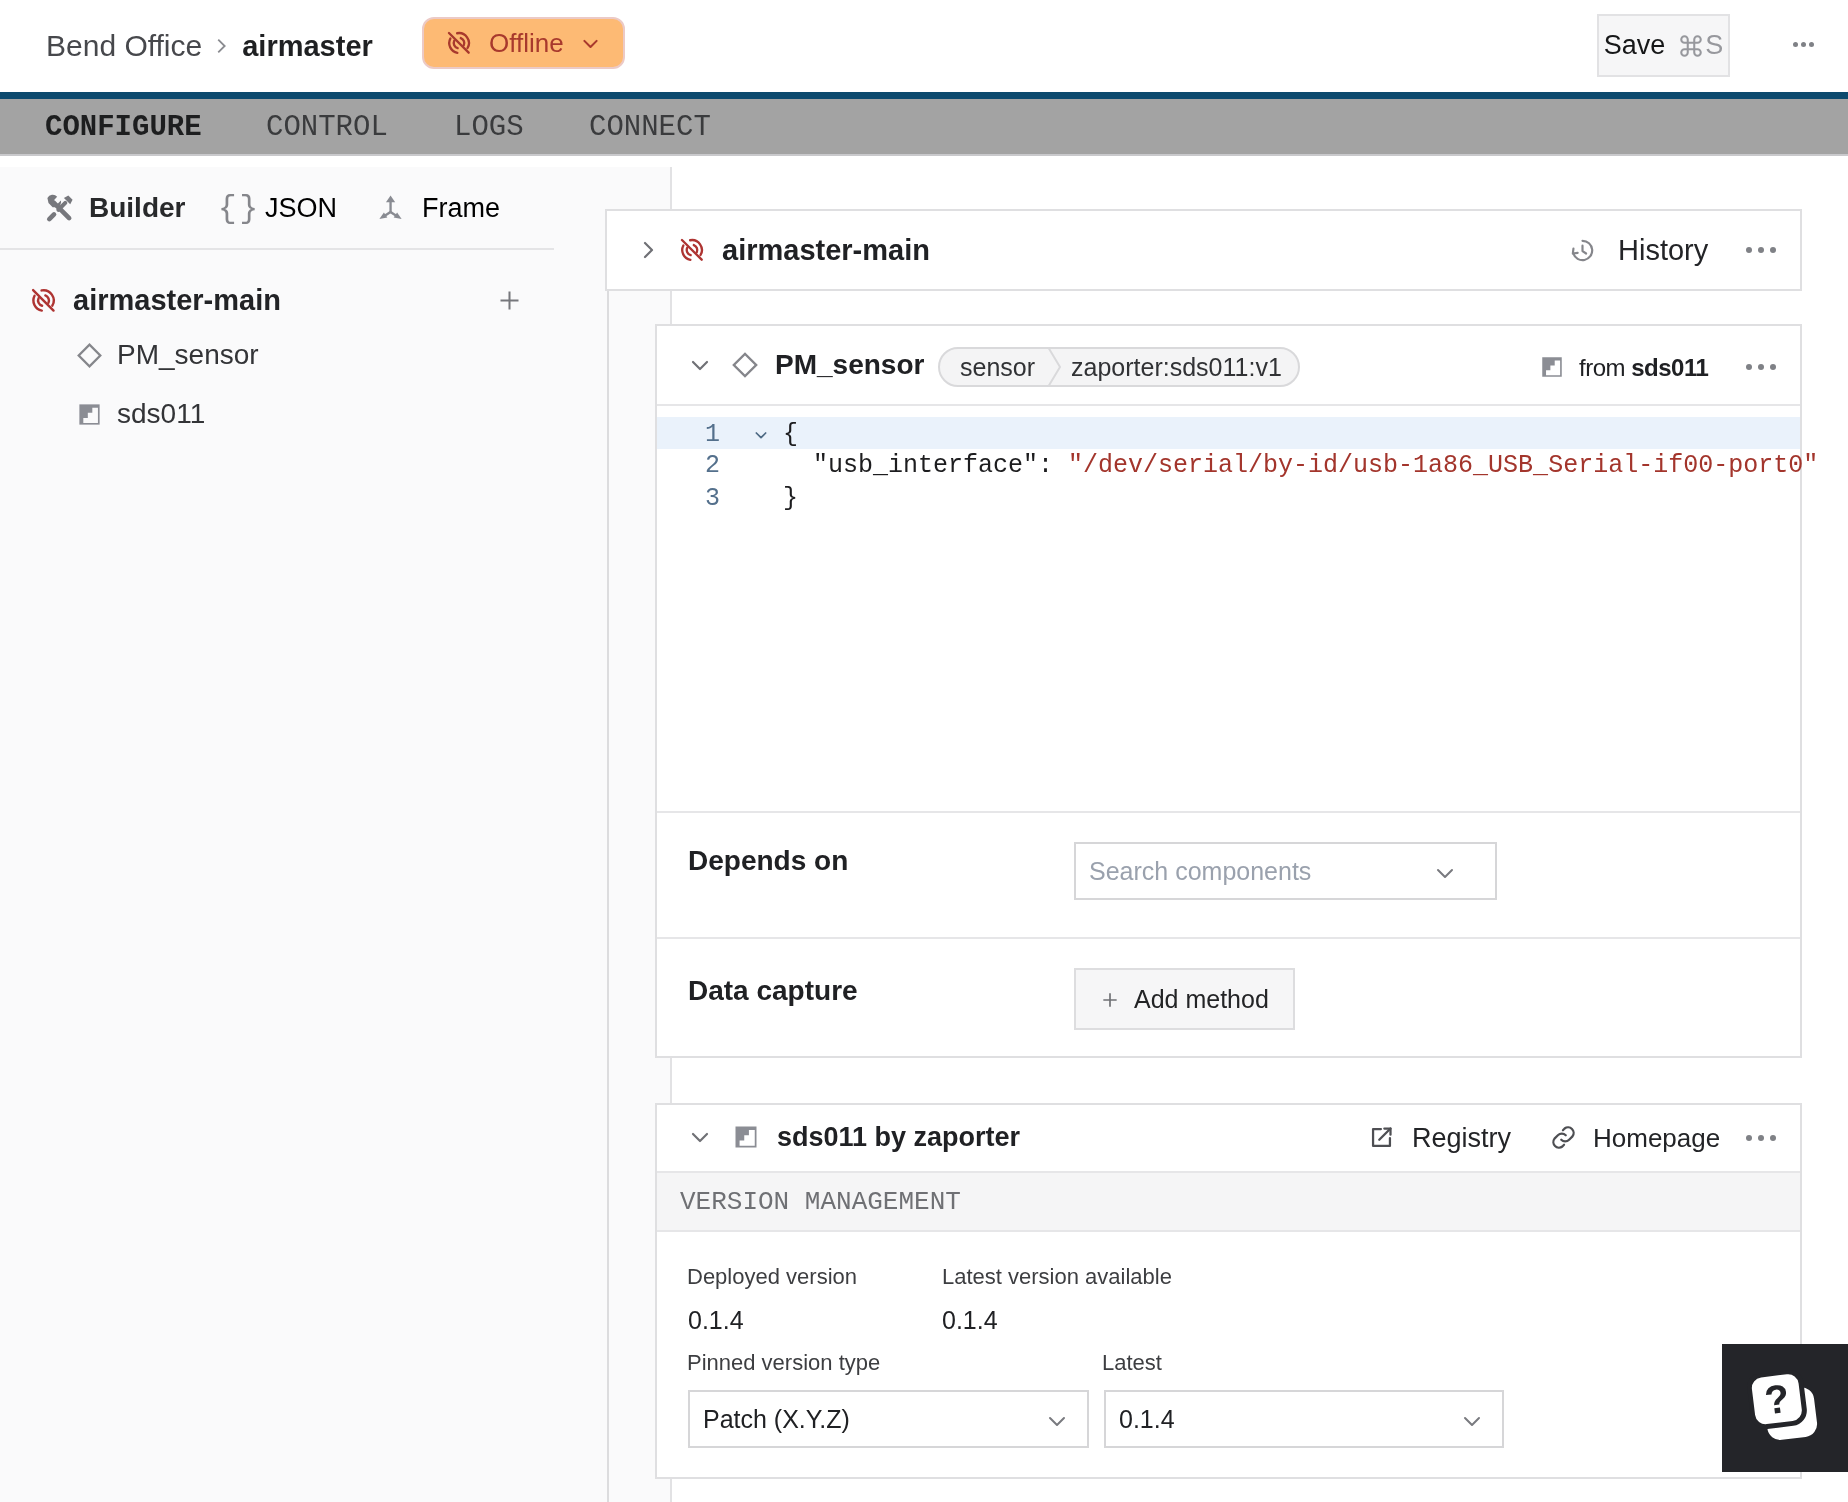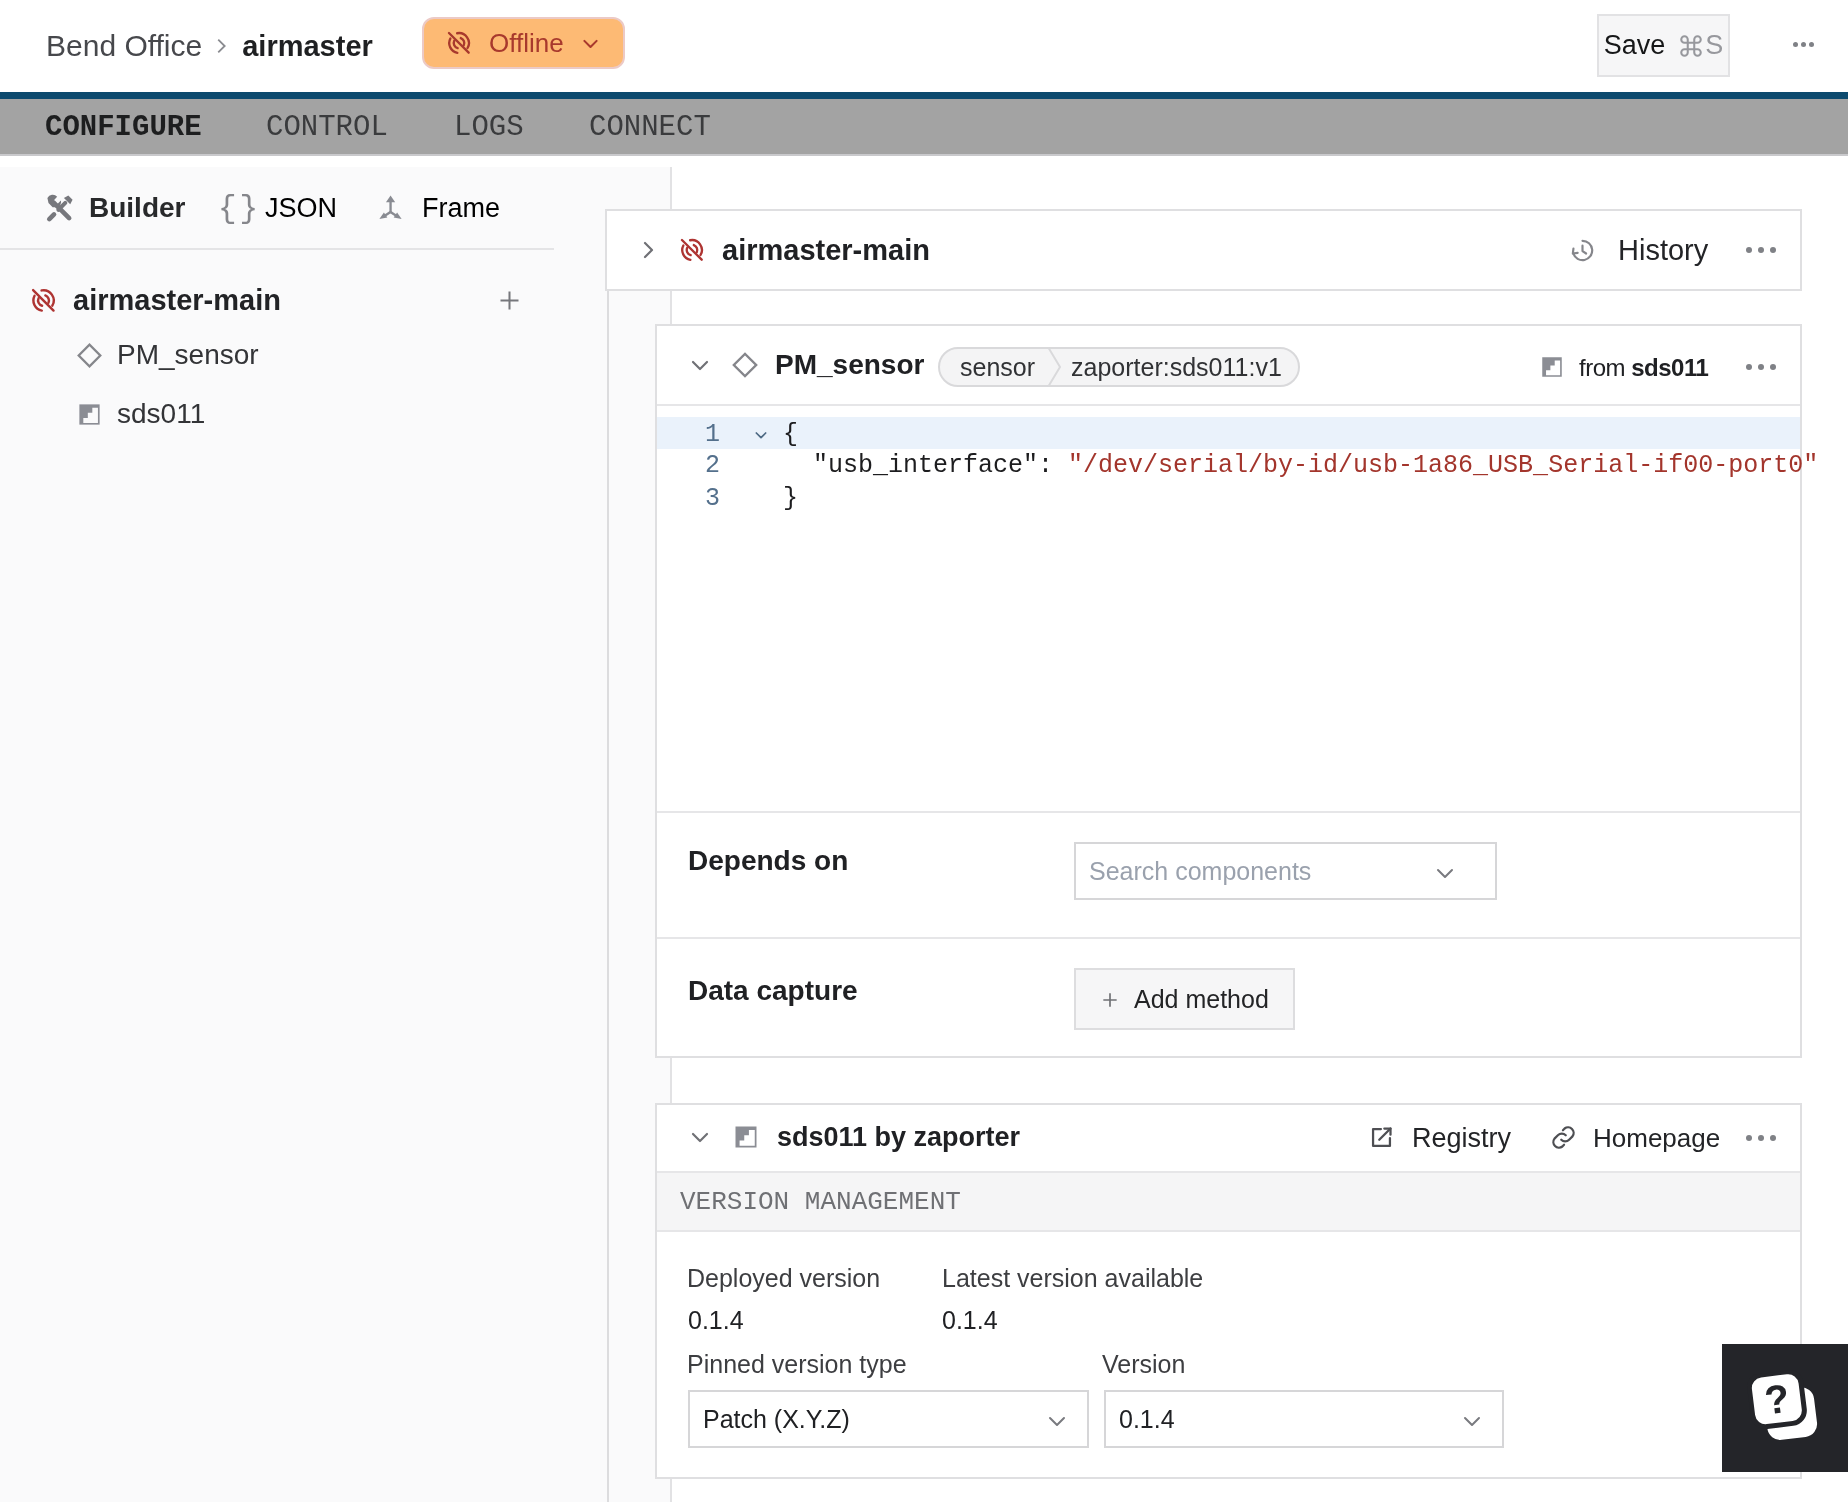--- a/index.html
+++ b/index.html
@@ -56,21 +56,21 @@
   
   .sect { position:absolute; left:0; width:100%; border-top:2px solid #e6e6e8; }
   .slabel { position:absolute; left:33px; font-size:28px; font-weight:bold; color:#202124; white-space:nowrap; }
   .select { position:absolute; border:2px solid #d6d6d8; background:#fff; }
   .select .ph { position:absolute; left:13px; top:50%; transform:translateY(-50%); font-size:25px; color:#9aa1ad; white-space:nowrap; }
   .select .val { position:absolute; left:13px; top:50%; transform:translateY(-50%); font-size:25px; color:#202124; white-space:nowrap; }
   .btn { position:absolute; background:#f6f6f7; border:2px solid #dddddf; }
 
   
   .vband { position:absolute; left:0; top:66px; width:1143px; height:61px; background:#f5f5f6; border-top:2px solid #e6e6e8; border-bottom:2px solid #e6e6e8; display:flex; align-items:center; font-family:"Liberation Mono", monospace; font-size:26px; color:#6f7074; letter-spacing:0px; }
-  .flabel { position:absolute; font-size:25px; color:#3d3e41; white-space:nowrap;text-align:center; }
+  .flabel { position:absolute; font-size:22px; color:#3d3e41; white-space:nowrap;text-align:center; }
   .fval { position:absolute; font-size:25px; color:#202124; white-space:nowrap; }
 
   .help { position:absolute; left:1722px; top:1344px; width:126px; height:128px; background:#242529; }
 </style>
 </head>
 <body>
 
 <div class="topbar">
   <div class="crumbs">
     <span class="crumb1">Bend Office</span>
@@ -282,21 +282,21 @@
     </span>
   <div class="vband">
       <span style="margin-left:23px;">VERSION MANAGEMENT</span>
     </div>
   <div class="abs" style="left:0; top:127px; width:1143px; height:247px;">
     <span class="flabel" style="left:30px; top:32px;">Deployed version</span>
     <span class="flabel" style="left:285px; top:32px;">Latest version available</span>
     <span class="fval" style="left:31px; top:74px;">0.1.4</span>
     <span class="fval" style="left:285px; top:74px;">0.1.4</span>
     <span class="flabel" style="left:30px; top:118px;">Pinned version type</span>
-    <span class="flabel" style="left:445px; top:118px;">Version</span>
+    <span class="flabel" style="left:445px; top:118px;">Latest</span>
     <div class="select" style="left:31px; top:158px; width:401px; height:58px;">
       <span class="val">Patch (X.Y.Z)</span>
       <svg class="abs" style="left:355px; top:17px;" width="24" height="24" viewBox="0 0 24 24" fill="none" stroke="#797a7f" stroke-width="2" stroke-linecap="round" stroke-linejoin="round">
           <path d="M5 9l7 7 7-7"></path>
         </svg>
     </div>
     <div class="select" style="left:447px; top:158px; width:400px; height:58px;">
       <span class="val">0.1.4</span>
       <svg class="abs" style="left:354px; top:17px;" width="24" height="24" viewBox="0 0 24 24" fill="none" stroke="#797a7f" stroke-width="2" stroke-linecap="round" stroke-linejoin="round">
           <path d="M5 9l7 7 7-7"></path>

